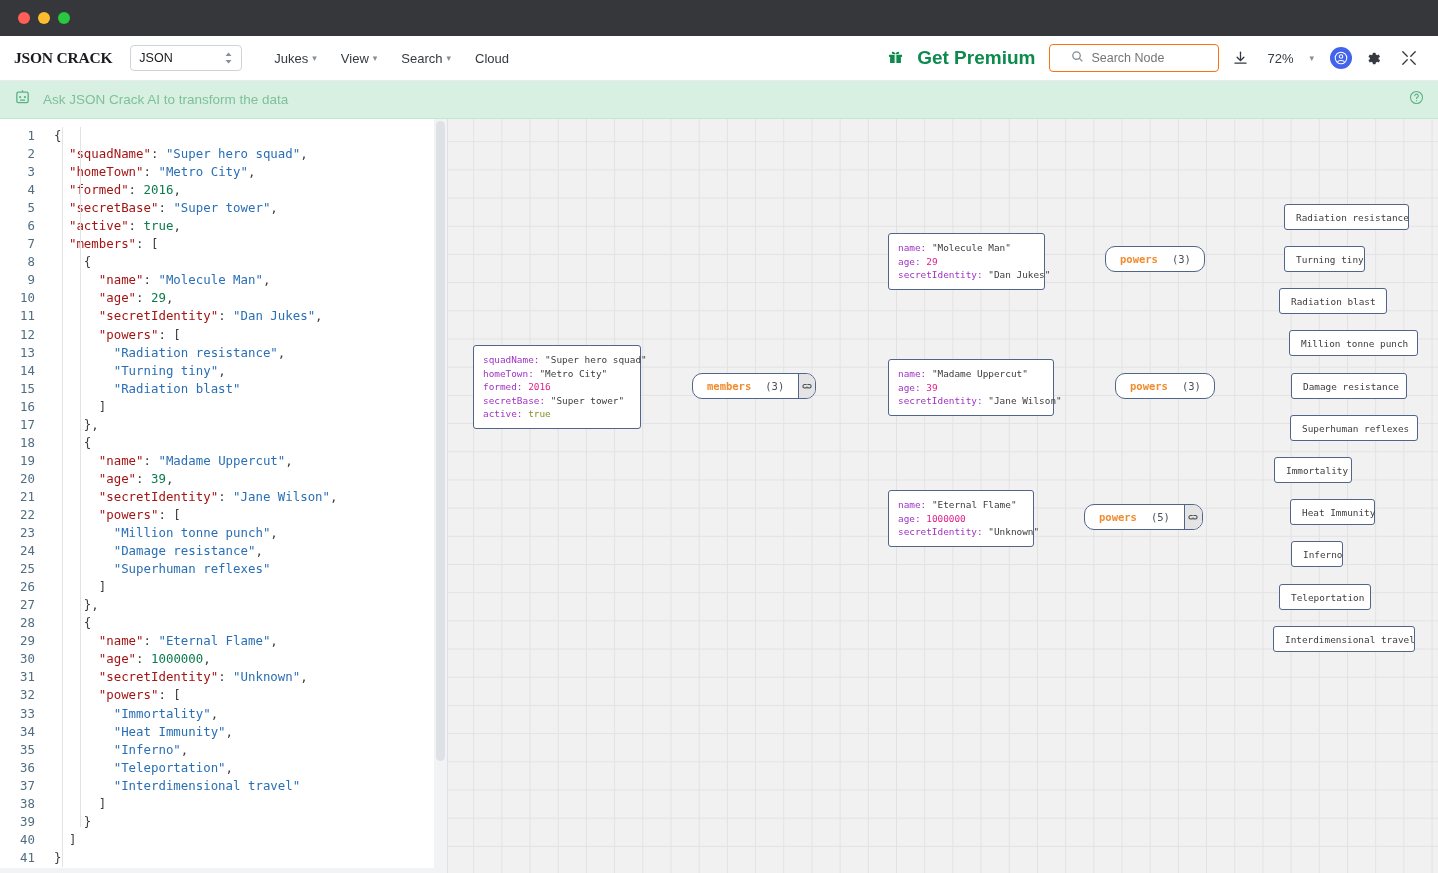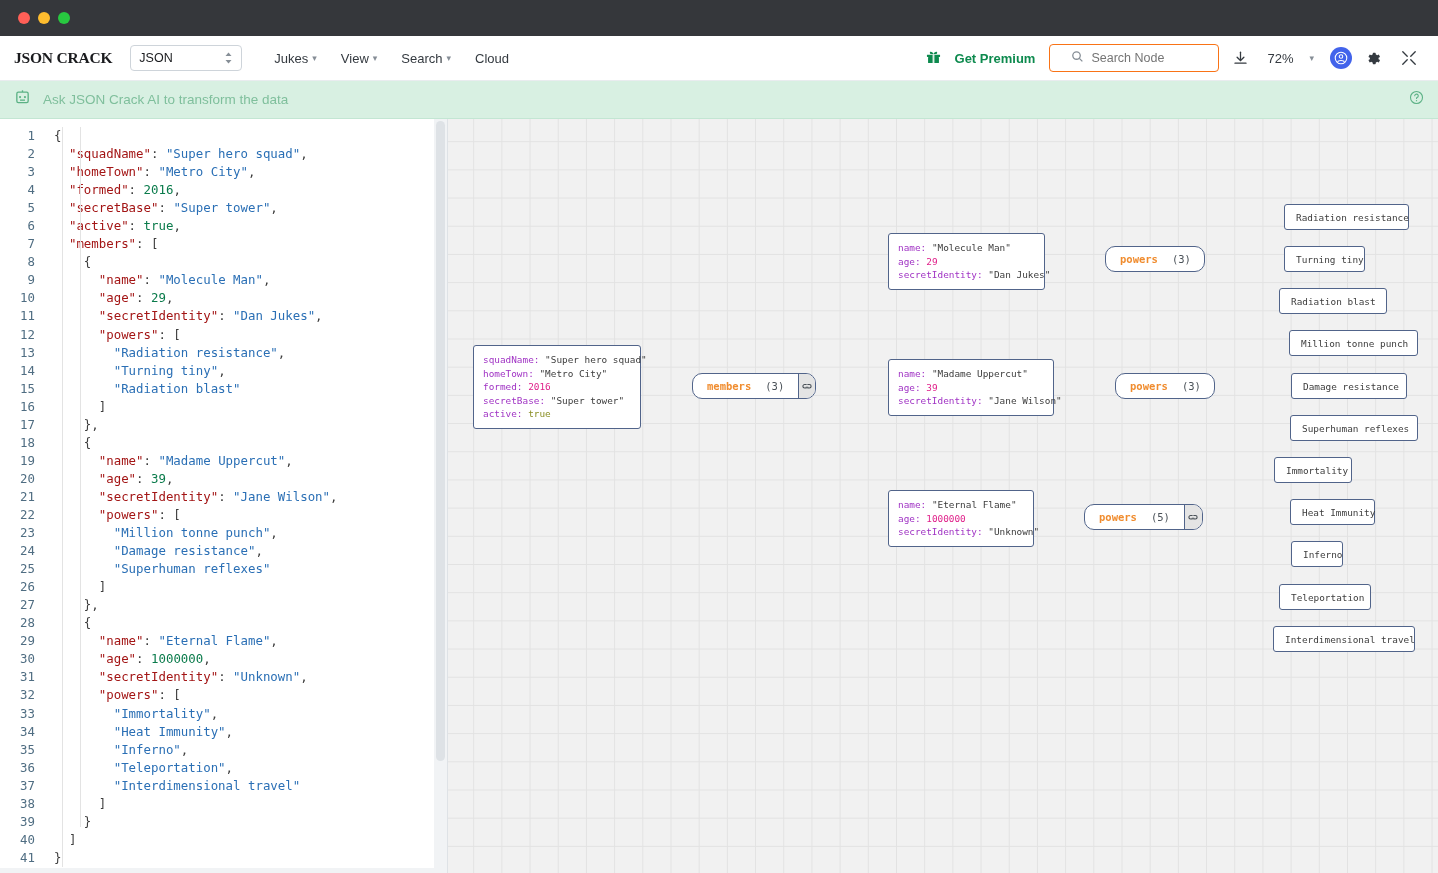--- a/index.html
+++ b/index.html
@@ -35,21 +35,21 @@
     padding: 0 8px; font-size: 12.5px; color: #1a1b1e; margin-right: 20px;
   }
   .sel-caret { display: flex; flex-direction: column; line-height: 5px; color: #868e96; font-size: 7px; }
   .menu-item {
     font-size: 13px; color: #343a40; padding: 0 12px; height: 30px;
     display: flex; align-items: center; gap: 4px; white-space: nowrap;
   }
   .chev { font-size: 9px; color: #868e96; }
   .spacer { flex: 1; }
   .premium {
-    display: flex; align-items: center; gap: 14px; font-size: 13px;
+    display: flex; align-items: center; gap: 14px; font-size: 19px;
     font-weight: bold; color: #0d8a4e; margin-right: 14px; white-space: nowrap;
   }
   .search-box {
     width: 170px; height: 28px; border: 1px solid #f97316; border-radius: 4px;
     display: flex; align-items: center; gap: 7px; padding: 0 21px; background: #fff;
   }
   .search-ph { font-size: 12.5px; color: #adb5bd; }
   .tb-icon {
     width: 30px; height: 30px; display: flex; align-items: center; justify-content: center;
     color: #343a40; margin-left: 6px;

